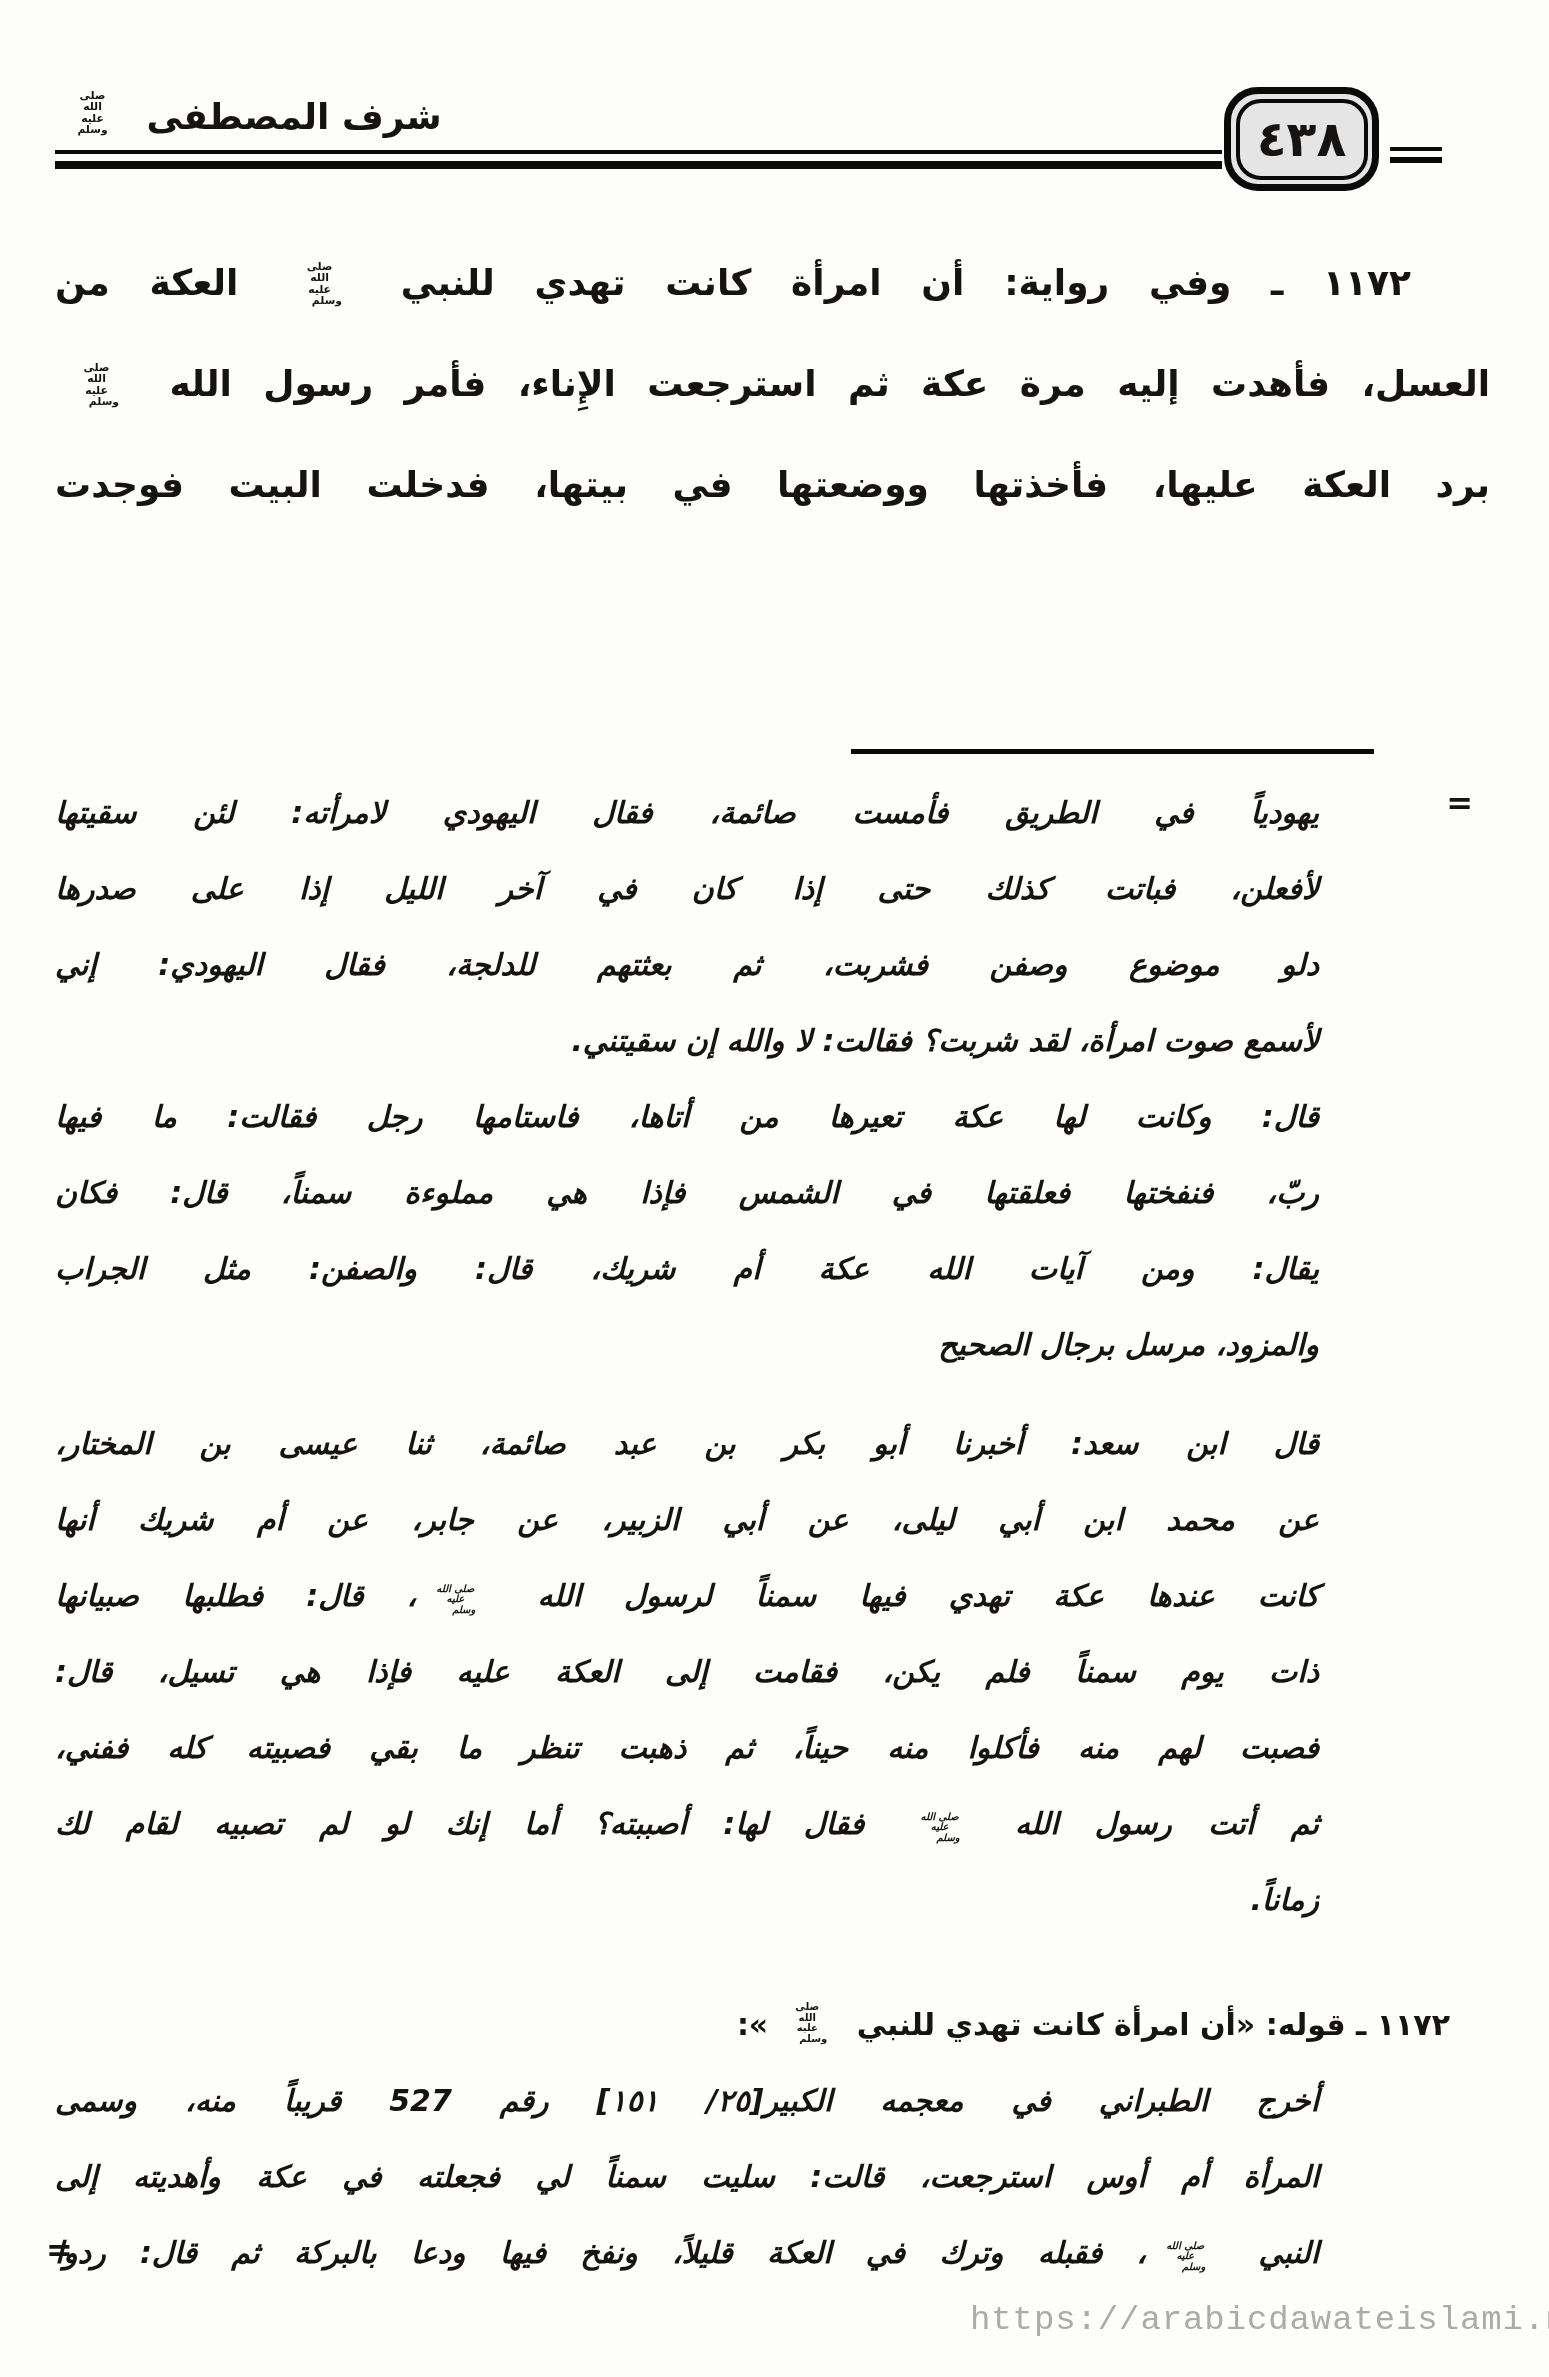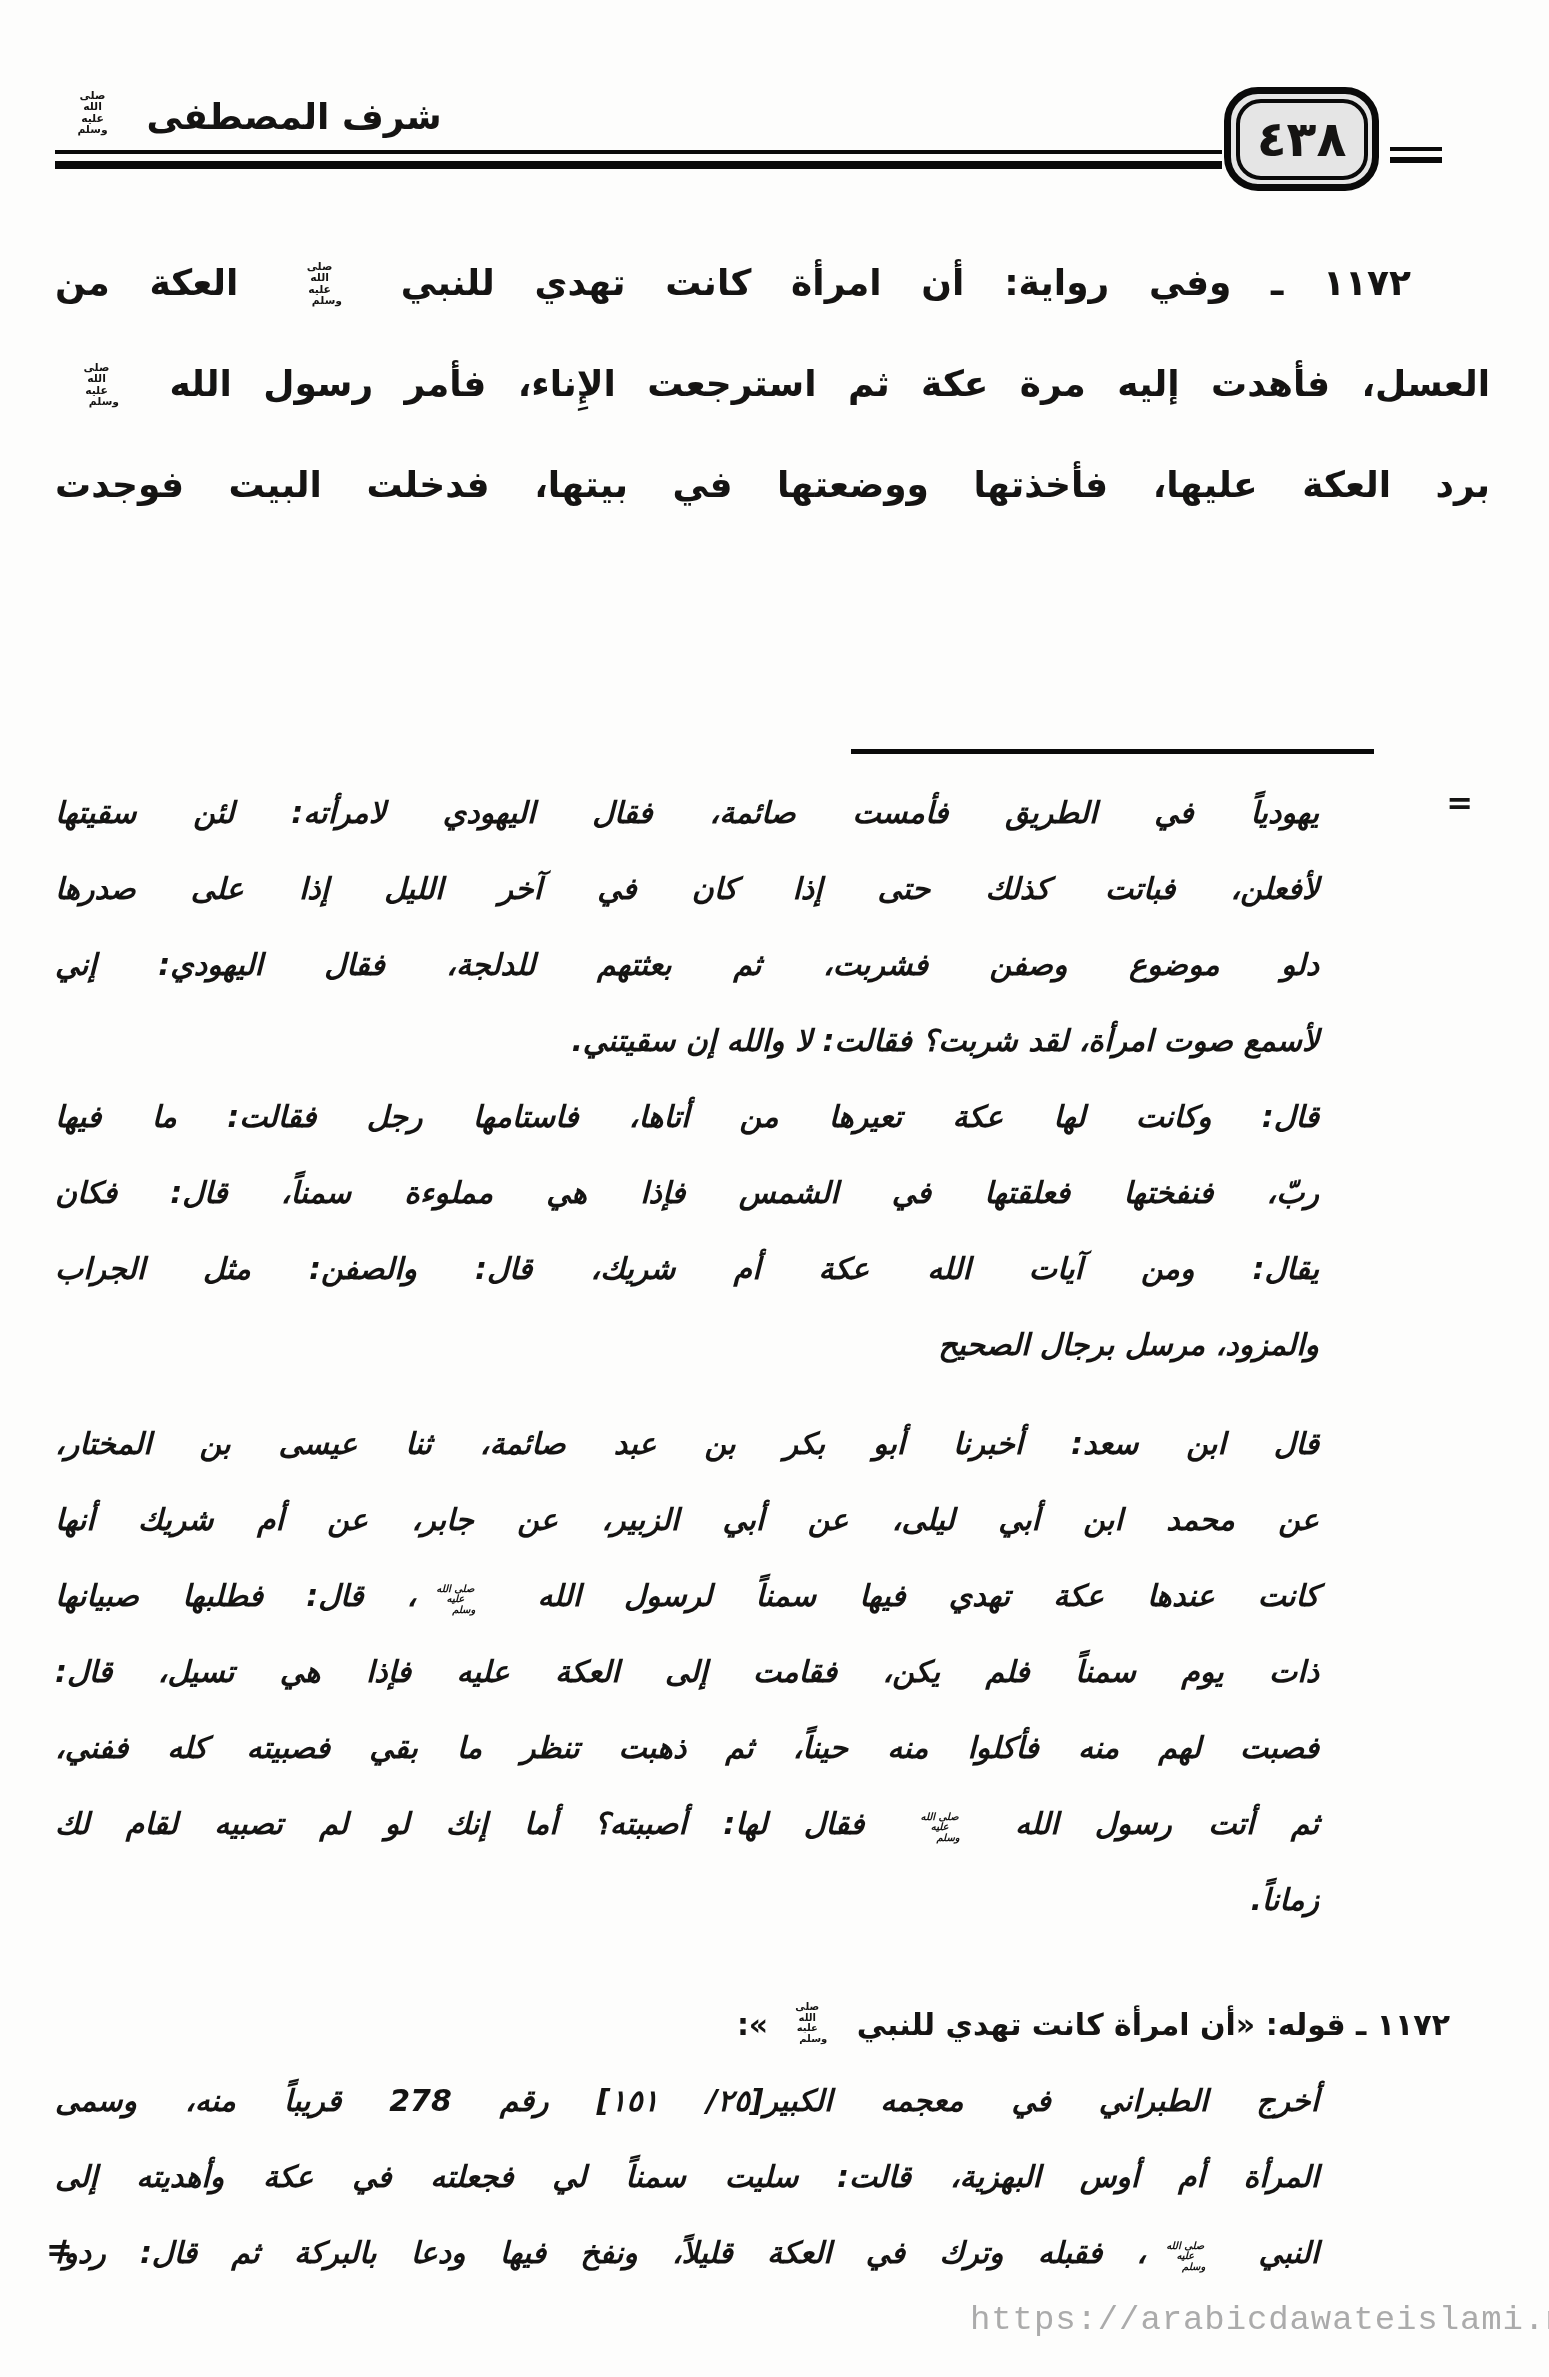--- a/index.html
+++ b/index.html
@@ -119,22 +119,22 @@
         <div class="fl gap-before">قال ابن سعد: أخبرنا أبو بكر بن عبد صائمة، ثنا عيسى بن المختار،</div>
         <div class="fl">عن محمد ابن أبي ليلى، عن أبي الزبير، عن جابر، عن أم شريك أنها</div>
         <div class="fl">كانت عندها عكة تهدي فيها سمناً لرسول الله <span class="saw">صلى الله عليه وسلم</span>، قال: فطلبها صبيانها</div>
         <div class="fl">ذات يوم سمناً فلم يكن، فقامت إلى العكة عليه فإذا هي تسيل، قال:</div>
         <div class="fl">فصبت لهم منه فأكلوا منه حيناً، ثم ذهبت تنظر ما بقي فصبيته كله ففني،</div>
         <div class="fl">ثم أتت رسول الله <span class="saw">صلى الله عليه وسلم</span> فقال لها: أصببته؟ أما إنك لو لم تصبيه لقام لك</div>
         <div class="fl end">زماناً.</div>
       </div>
     <div class="fnentry">١١٧٢ ـ قوله: «أن امرأة كانت تهدي للنبي <span class="saw">صلى الله عليه وسلم</span>»:</div>
     <div class="fnblock2">
-        <div class="fl">أخرج الطبراني في معجمه الكبير[٢٥/ ١٥١] رقم 278 قريباً منه، وسمى</div>
-        <div class="fl">المرأة أم أوس البهزية، قالت: سليت سمناً لي فجعلته في عكة وأهديته إلى</div>
+        <div class="fl">أخرج الطبراني في معجمه الكبير[٢٥/ ١٥١] رقم 527 قريباً منه، وسمى</div>
+        <div class="fl">المرأة أم أوس استرجعت، قالت: سليت سمناً لي فجعلته في عكة وأهديته إلى</div>
         <div class="fl">النبي <span class="saw">صلى الله عليه وسلم</span>، فقبله وترك في العكة قليلاً، ونفخ فيها ودعا بالبركة ثم قال: ردوا</div>
       </div>
   </div>
 
   <span class="cmark bottom">=</span>
 
   <div class="watermark">https://arabicdawateislami.net</div>
 
 </div>
 

